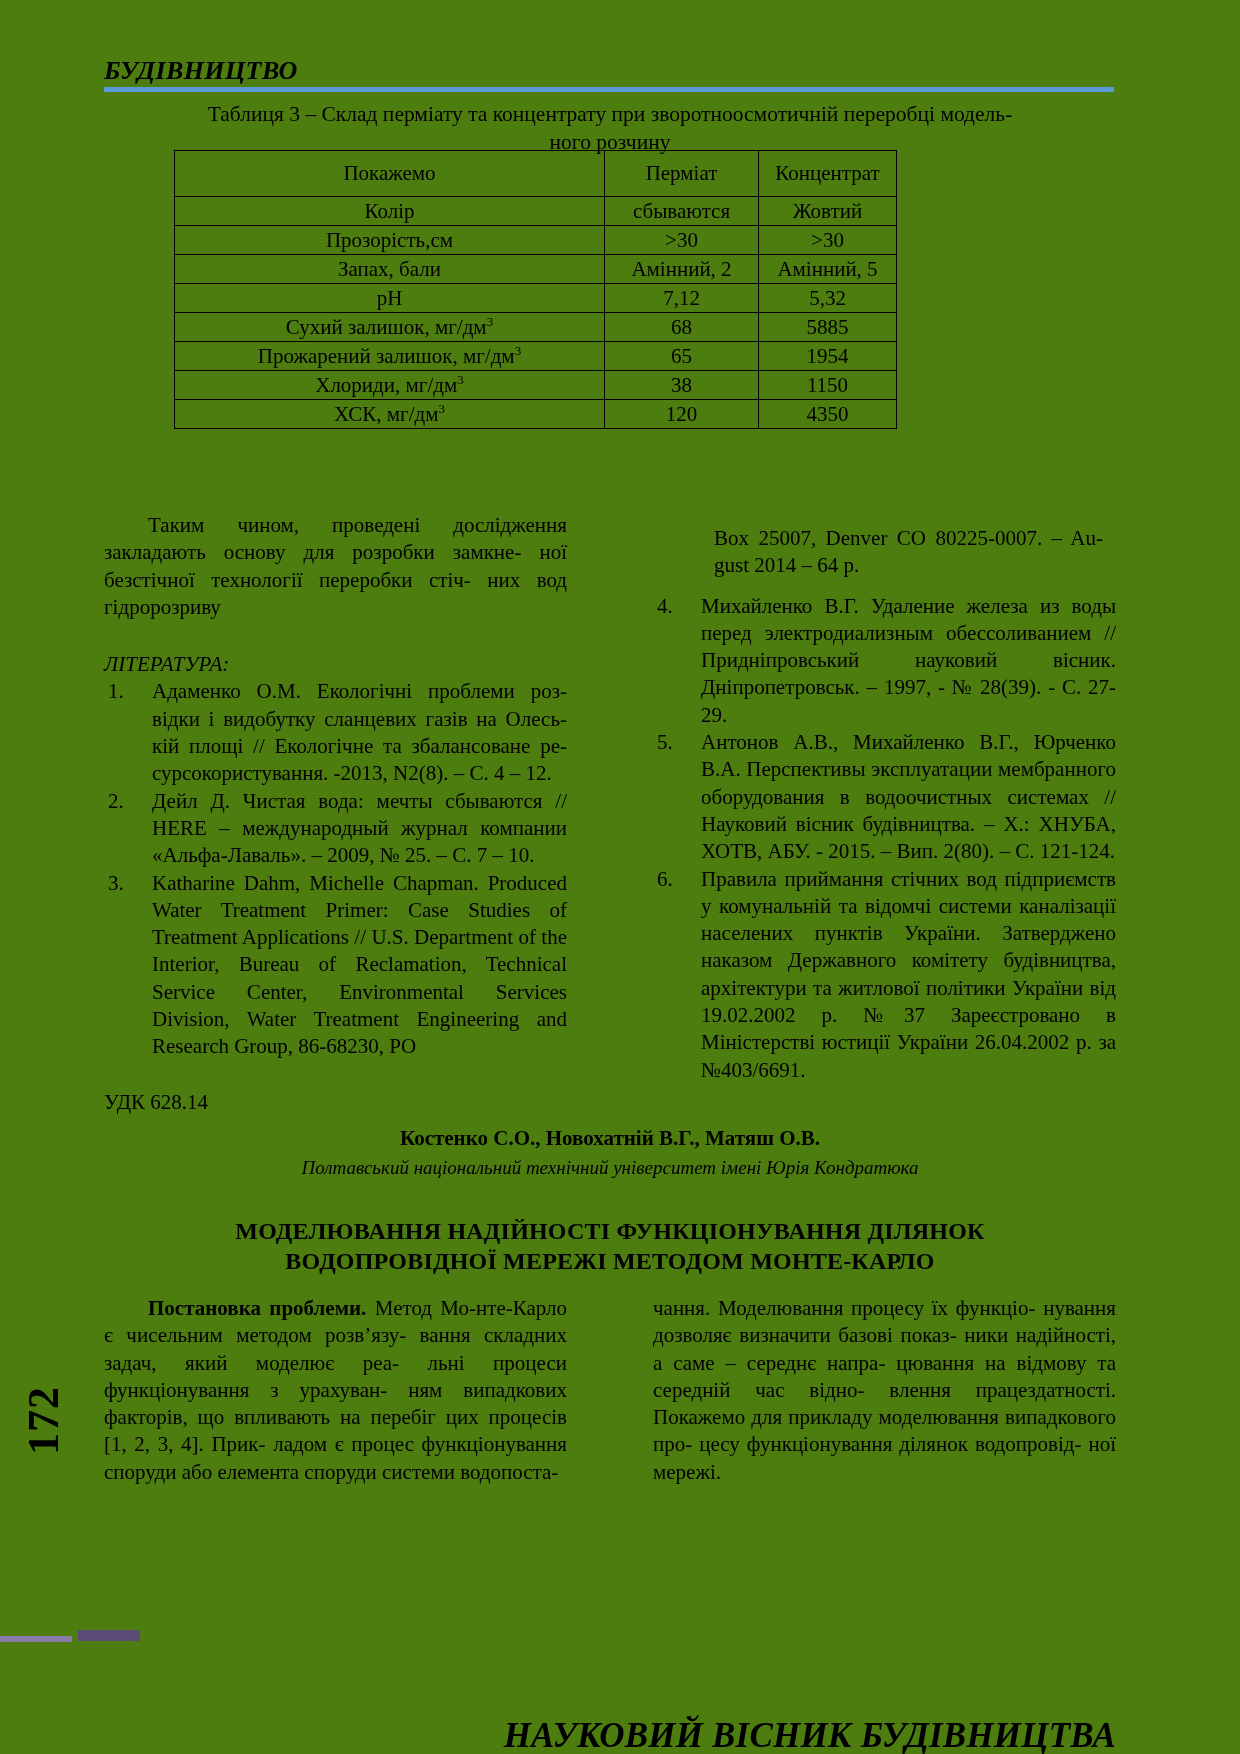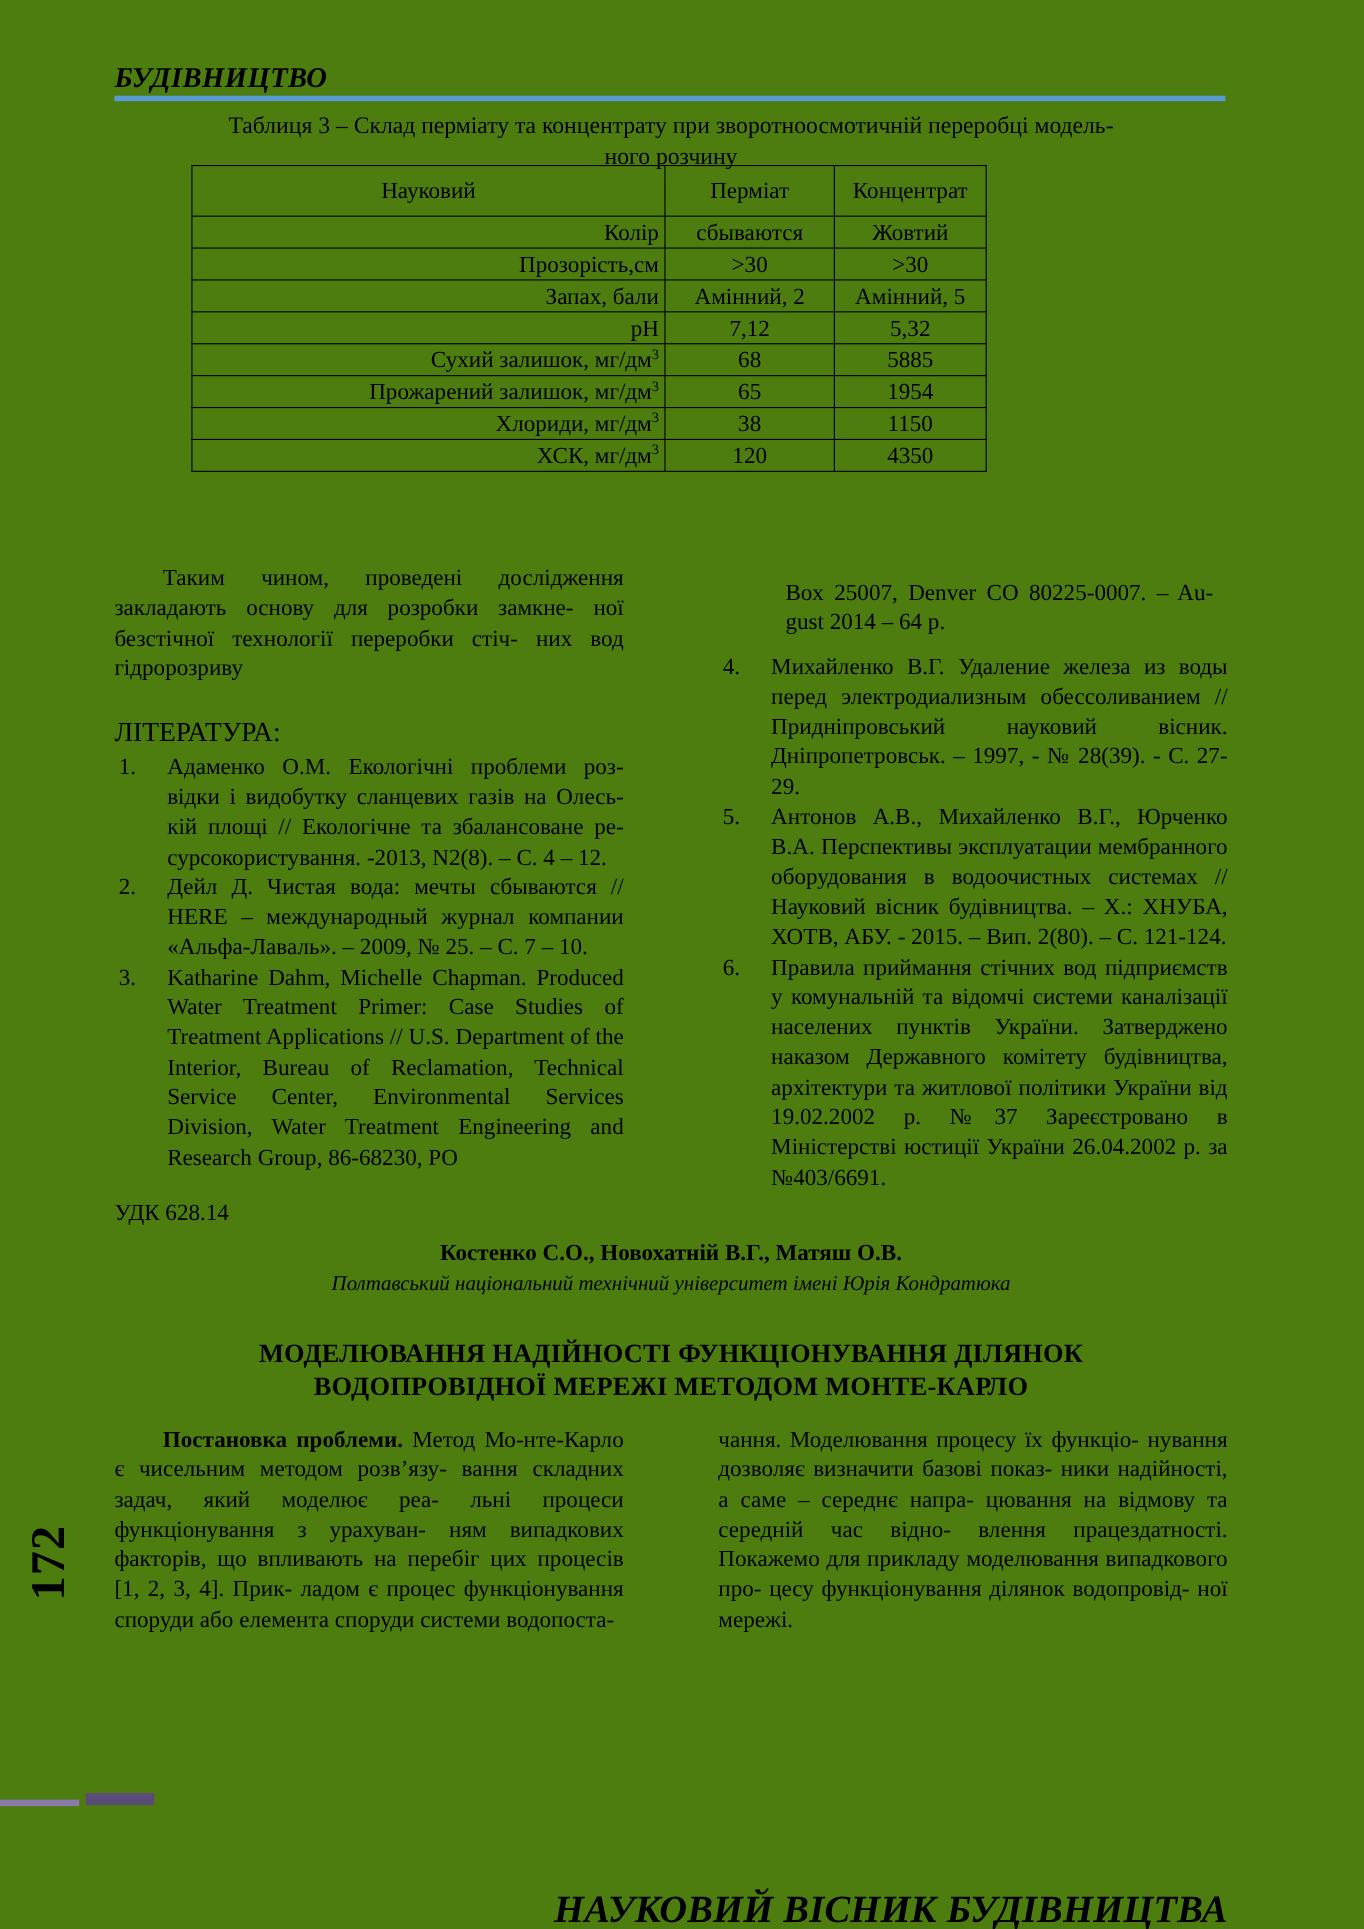--- a/index.html
+++ b/index.html
@@ -77,21 +77,21 @@
     height: 29px;
     box-sizing: border-box;
   }
   table.data-table thead th {
     height: 46px;
     text-align: center;
   }
   table.data-table col.c-ind  { width: 430px; }
   table.data-table col.c-perm { width: 154px; }
   table.data-table col.c-conc { width: 138px; }
-  td.ind { text-align: right; white-space: nowrap; margin-left: 28px; }
+  td.ind { text-align: center; white-space: nowrap; margin-left: 28px; }
   td.val { text-align: center; }
   sup.sup { font-size: 0.62em; vertical-align: super; line-height: 0; }
   sub.sub { font-size: 0.62em; vertical-align: sub; line-height: 0; }
 
   
   .cols {
     position: absolute;
     left: 104px;
     top: 512px;
     width: 1012px;
@@ -110,22 +110,23 @@
     font-size: 21px;
     line-height: 1.30;
     text-align: justify;
     text-indent: 44px;
     hyphens: manual;
   }
   p.body.noindent { text-indent: 0; }
 
   .lit-heading {
     margin: 30px 0 0 0;
-    font-size: 25px;
+    font-size: 21px;
     line-height: 1.30;
+    font-style: italic;
   }
   ol.reflist {
     margin: 0;
     padding: 0;
     list-style: none;
     font-size: 21px;
     line-height: 1.30;
   }
   ol.reflist li {
     position: relative;
@@ -252,21 +253,21 @@
 
   <div class="data-table-wrap">
     <table class="data-table">
       <colgroup>
         <col class="c-ind">
           <col class="c-perm">
           <col class="c-conc">
       </colgroup>
       <thead>
         <tr>
-          <th>Науковий</th>
+          <th>Покажемо</th>
           <th>Перміат</th>
           <th>Концентрат</th>
         </tr>
       </thead>
       <tbody>
         <tr>
           <td class="ind">Колір</td>
           <td class="val">сбываются</td>
           <td class="val">Жовтий</td>
         </tr>

